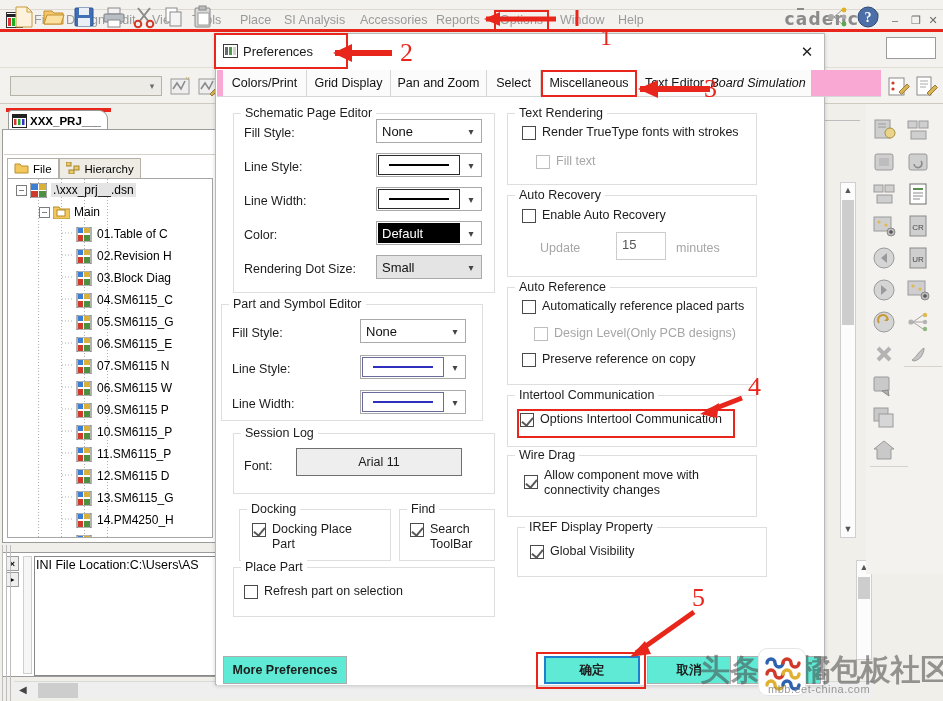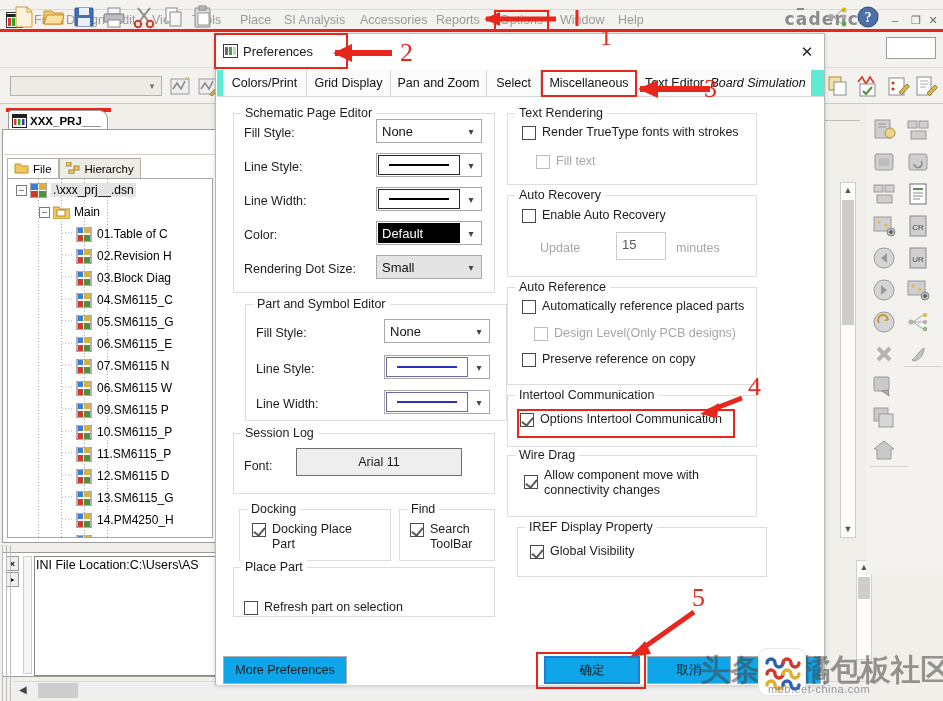--- a/index.html
+++ b/index.html
@@ -223,22 +223,22 @@
     position:absolute; left:27px; top:10px; font-size:13px; color:#1a1a1a;
   }
   .titlebox { position:absolute; left:0; top:1px; width:42px; height:33px; }
   .dlg-close {
     position:absolute; right:7px; top:8px; width:20px; height:20px;
     font-size:15px; color:#222; text-align:center; line-height:20px;
   }
 
   
   .tabrow {
-    position:absolute; left:1px; top:36px; width:607px; height:27px;
-    background:#5eead4; border-bottom:1px solid #d6d6d6;
+    position:absolute; left:1px; top:36px; width:664px; height:27px;
+    background:#f9a8d4; border-bottom:1px solid #d6d6d6;
   }
   .tab {
     position:absolute; top:0; height:26px; line-height:26px;
     font-size:12.5px; color:#111; text-align:center;
     border-right:1px solid #d6d6d6; background:#fbfbfb;
     white-space:nowrap;
   }
   .tab.active {
     background:#ffffff; border:2px solid #e8261c; height:27px; line-height:23px;
     z-index:4;
@@ -307,23 +307,23 @@
     position:absolute; border:1px solid #cccccc; background:#fff;
     font-size:13px; color:#555; padding-left:5px; line-height:24px;
   }
 
   
   .redbox { position:absolute; border:2px solid #e8261c; pointer-events:none; }
 
   
   .footer { position:absolute; left:1px; top:628px; width:607px; height:23px; background:#fff; }
   .btn {
-    position:absolute; border:1px solid #adadad; background:#0ea5e9;
+    position:absolute; border:1px solid #adadad; background:#5eead4;
     font-size:12.5px; color:#1c1c1c;
-    display:flex; align-items:center; justify-content:center;
+    display:flex; align-items:center; justify-content:center;font-weight:bold;
   }
   .btn.primary { border:2px solid #1d7fd0; }
 
   
   .anno-num {
     position:absolute; color:#e8261c; font-size:26px;
     font-family:"Liberation Serif", serif; font-weight:normal;
   }
   svg.anno { position:absolute; overflow:visible; pointer-events:none; }
 
@@ -996,21 +996,21 @@
           <span class="chev">▾</span>
         </div>
 
         <div class="lbl" style="left:10px; top:148px;">Rendering Dot Size:</div>
         <div class="combo grey" style="left:142px; top:141px; width:106px;">
           <span class="val">Small</span>
           <span class="chev">▾</span>
         </div>
       </div>
 
-      <div class="grp" style="left:28px; top:207px; width:262px; height:117px;">
+      <div class="grp" style="left:4px; top:207px; width:262px; height:117px;">
         <div class="legend">Part and Symbol Editor</div>
 
         <div class="lbl" style="left:10px; top:21px;">Fill Style:</div>
         <div class="combo" style="left:138px; top:14px; width:106px;">
           <span class="val">None</span>
           <span class="chev">▾</span>
         </div>
 
         <div class="lbl" style="left:10px; top:57px;">Line Style:</div>
         <div class="combo" style="left:138px; top:50px; width:106px;">
@@ -1048,21 +1048,21 @@
       <div class="grp" style="left:182px; top:412px; width:96px; height:52px;">
         <div class="legend">Find</div>
         <div class="cb" style="left:10px; top:12px; width:78px;">
           <span class="box chk"></span>
           <span class="cl">Search ToolBar</span>
         </div>
       </div>
 
       <div class="grp" style="left:16px; top:470px; width:262px; height:50px;">
         <div class="legend">Place Part</div>
-        <div class="cb" style="left:10px; top:32px;">
+        <div class="cb" style="left:10px; top:16px;">
           <span class="box"></span>
           <span class="cl">Refresh part on selection</span>
         </div>
       </div>
 
       <div class="grp" style="left:290px; top:16px; width:250px; height:72px;">
         <div class="legend">Text Rendering</div>
         <div class="cb" style="left:14px; top:11px;">
           <span class="box"></span>
           <span class="cl">Render TrueType fonts with strokes</span>

